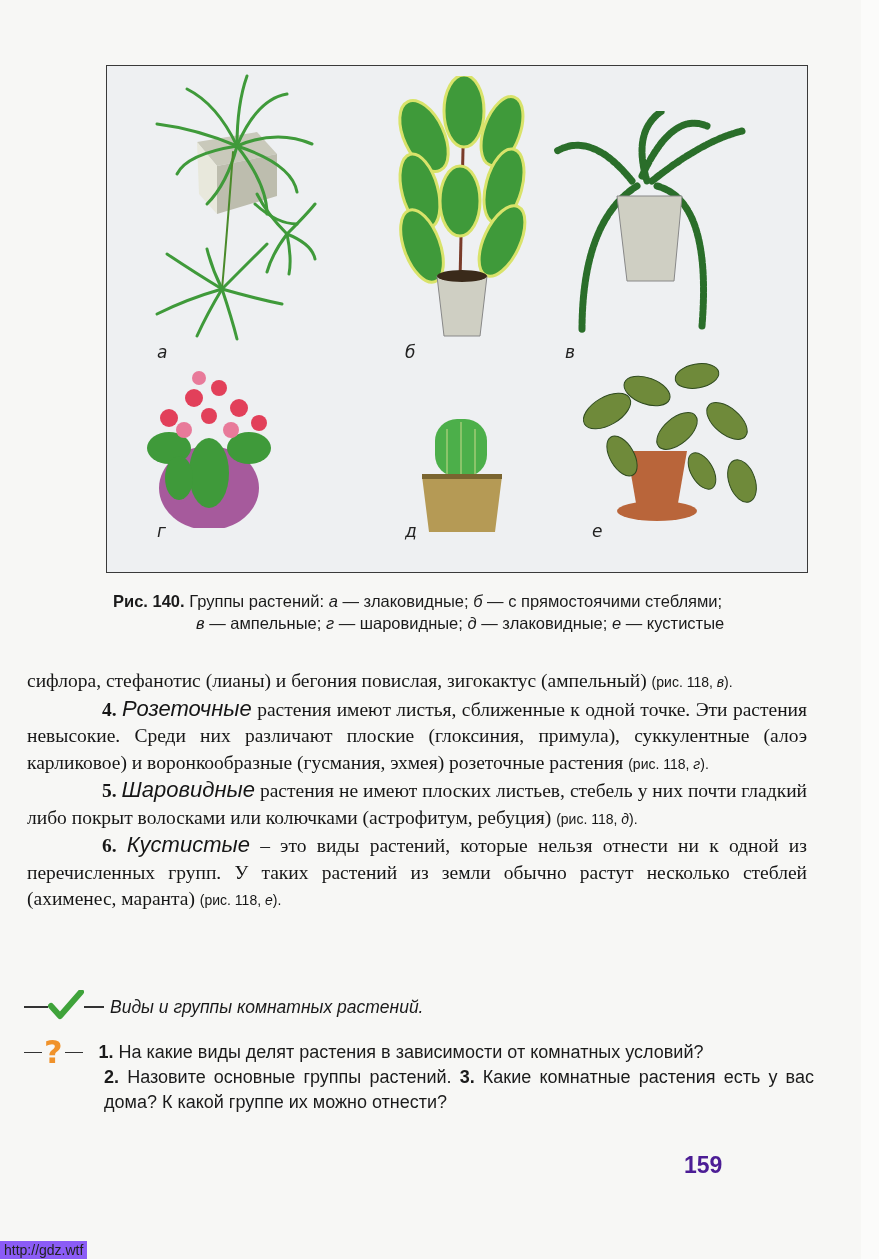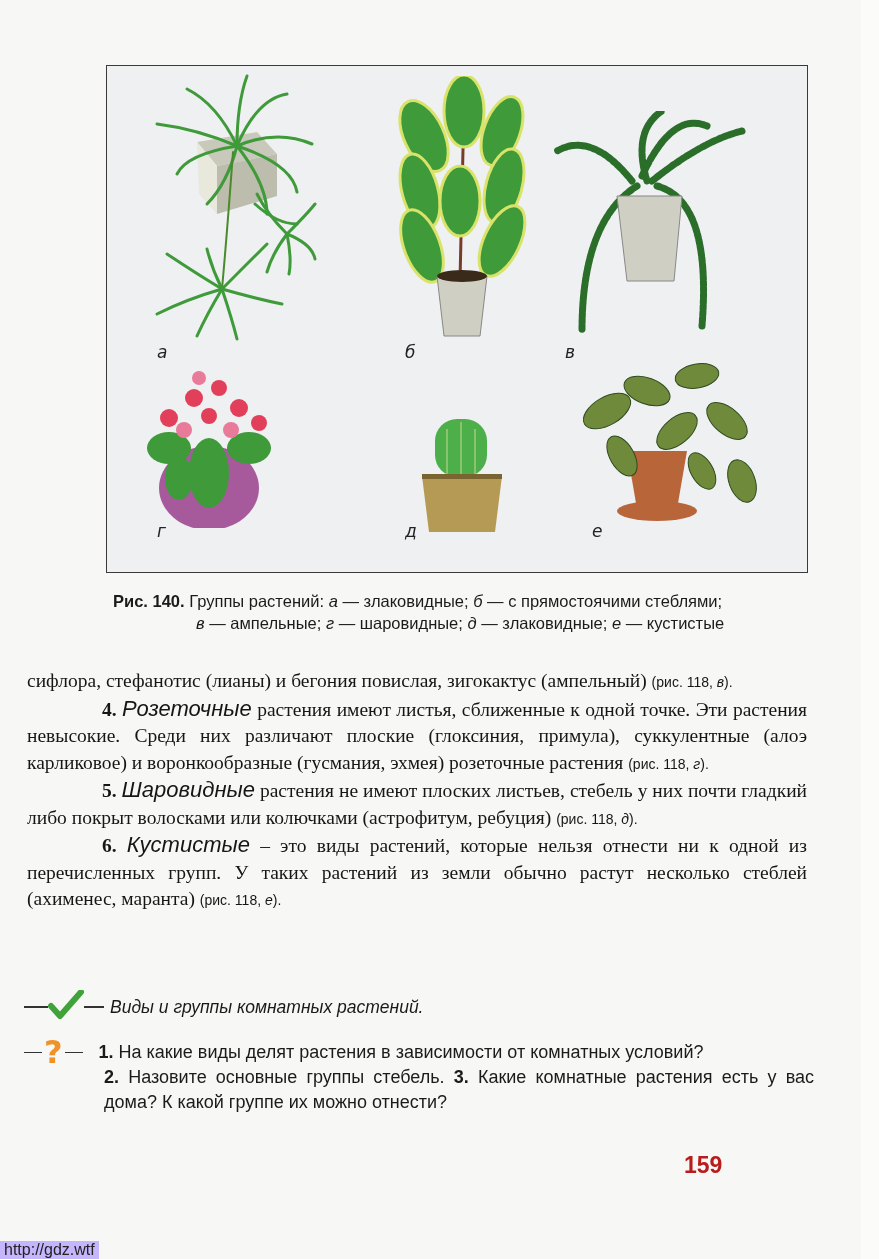--- a/index.html
+++ b/index.html
@@ -53,25 +53,25 @@
   .questions .head { display: flex; align-items: center; }
   .questions .dash { width: 18px; height: 1.5px; background: #333; }
   .questions .qmark {
     font-family: "DejaVu Sans", sans-serif; font-weight: bold; font-size: 32px; color: #f0922a; line-height: 25px;
     margin: 0 2px;
   }
   .questions .q-rest { padding-left: 80px; text-align: justify; }
   .questions b { font-weight: bold; }
   .page-number {
     position: absolute; left: 684px; top: 1152px;
-    font-family: "Liberation Sans", sans-serif; font-weight: bold; font-size: 23px; color: #b91c1c;
+    font-family: "Liberation Sans", sans-serif; font-weight: bold; font-size: 23px; color: #4c1d95;
   }
   .watermark {
     position: absolute; left: 0; top: 1241px; height: 18px; padding: 0 4px;
-    background: #c4b5fd; font-family: "Liberation Sans", sans-serif; font-size: 16px; line-height: 18px; color: #222;
+    background: #8b5cf6; font-family: "Liberation Sans", sans-serif; font-size: 14px; line-height: 18px; color: #222;
   }
 </style>
 </head>
 <body>
 
 <div class="page-edge"></div>
 
 <div class="figure">
 
   <div class="plant" style="left:30px;top:8px;">
@@ -249,18 +249,18 @@
 </div>
 
 <div class="questions">
   <div class="head">
     <span class="dash"></span>
     <span class="qmark">?</span>
     <span class="dash"></span>
     <span style="margin-left:16px;"><b>1.</b><span> На какие виды делят растения в зависимости от комнатных условий?</span></span>
   </div>
   <div class="q-rest">
-    <span><b>2.</b><span> Назовите основные группы стебель. </span></span><span><b>3.</b><span> Какие комнатные растения есть у вас дома? К какой группе их можно отнести?</span></span>
+    <span><b>2.</b><span> Назовите основные группы растений. </span></span><span><b>3.</b><span> Какие комнатные растения есть у вас дома? К какой группе их можно отнести?</span></span>
   </div>
 </div>
 
 <div class="page-number">159</div>
 <div class="watermark">http://gdz.wtf</div>
 
 </body></html>

